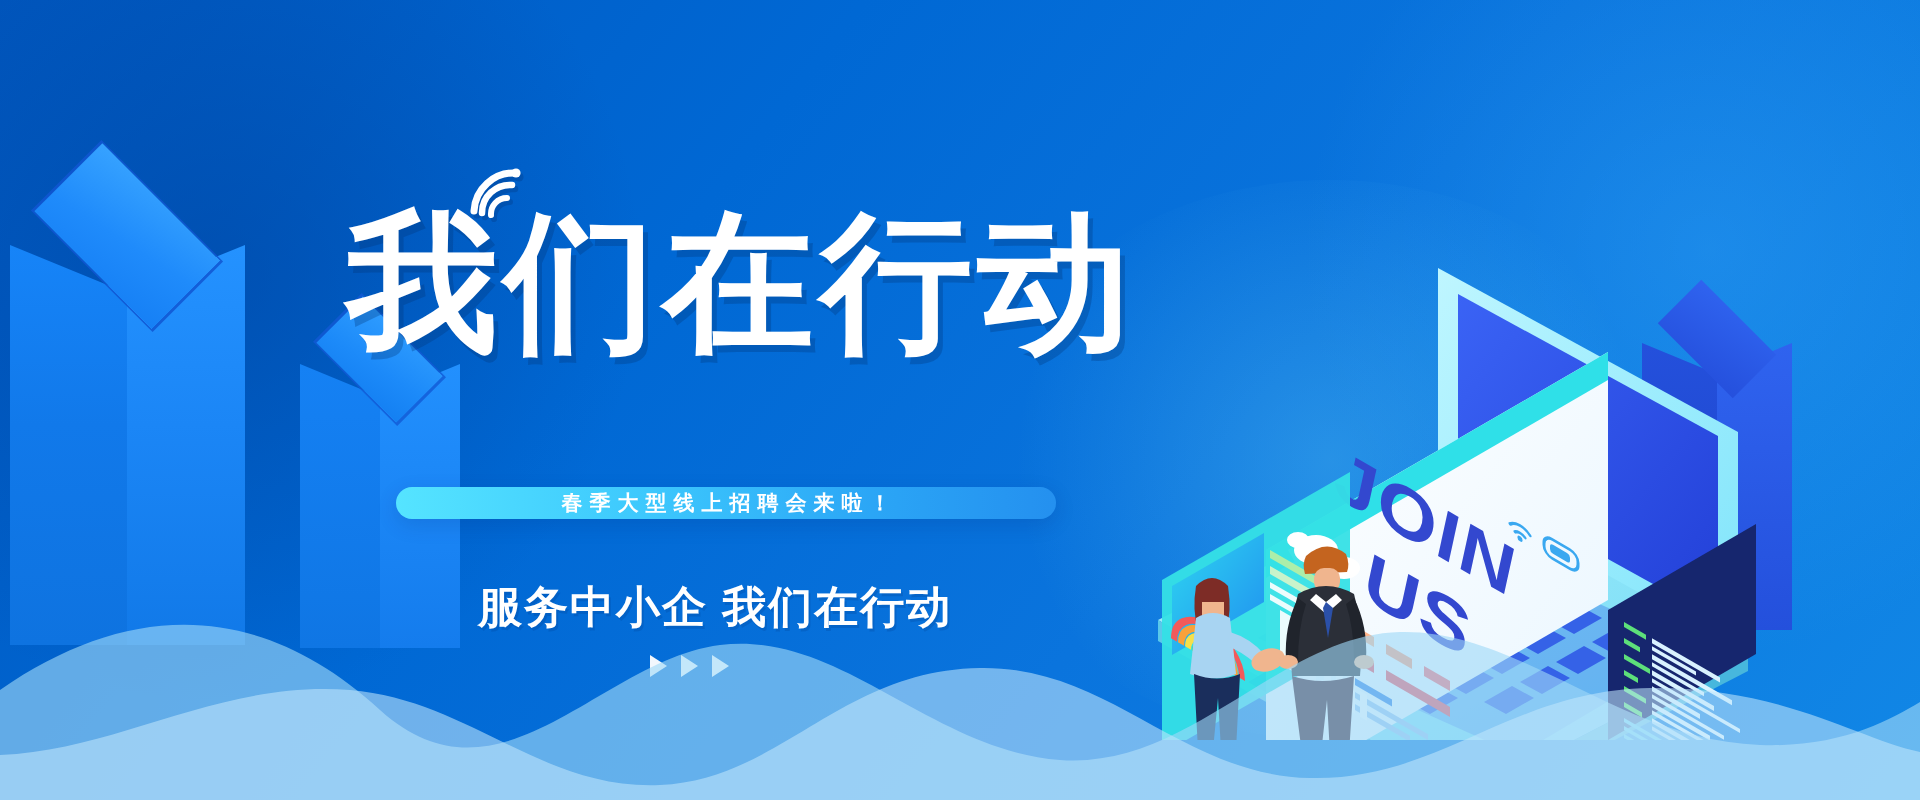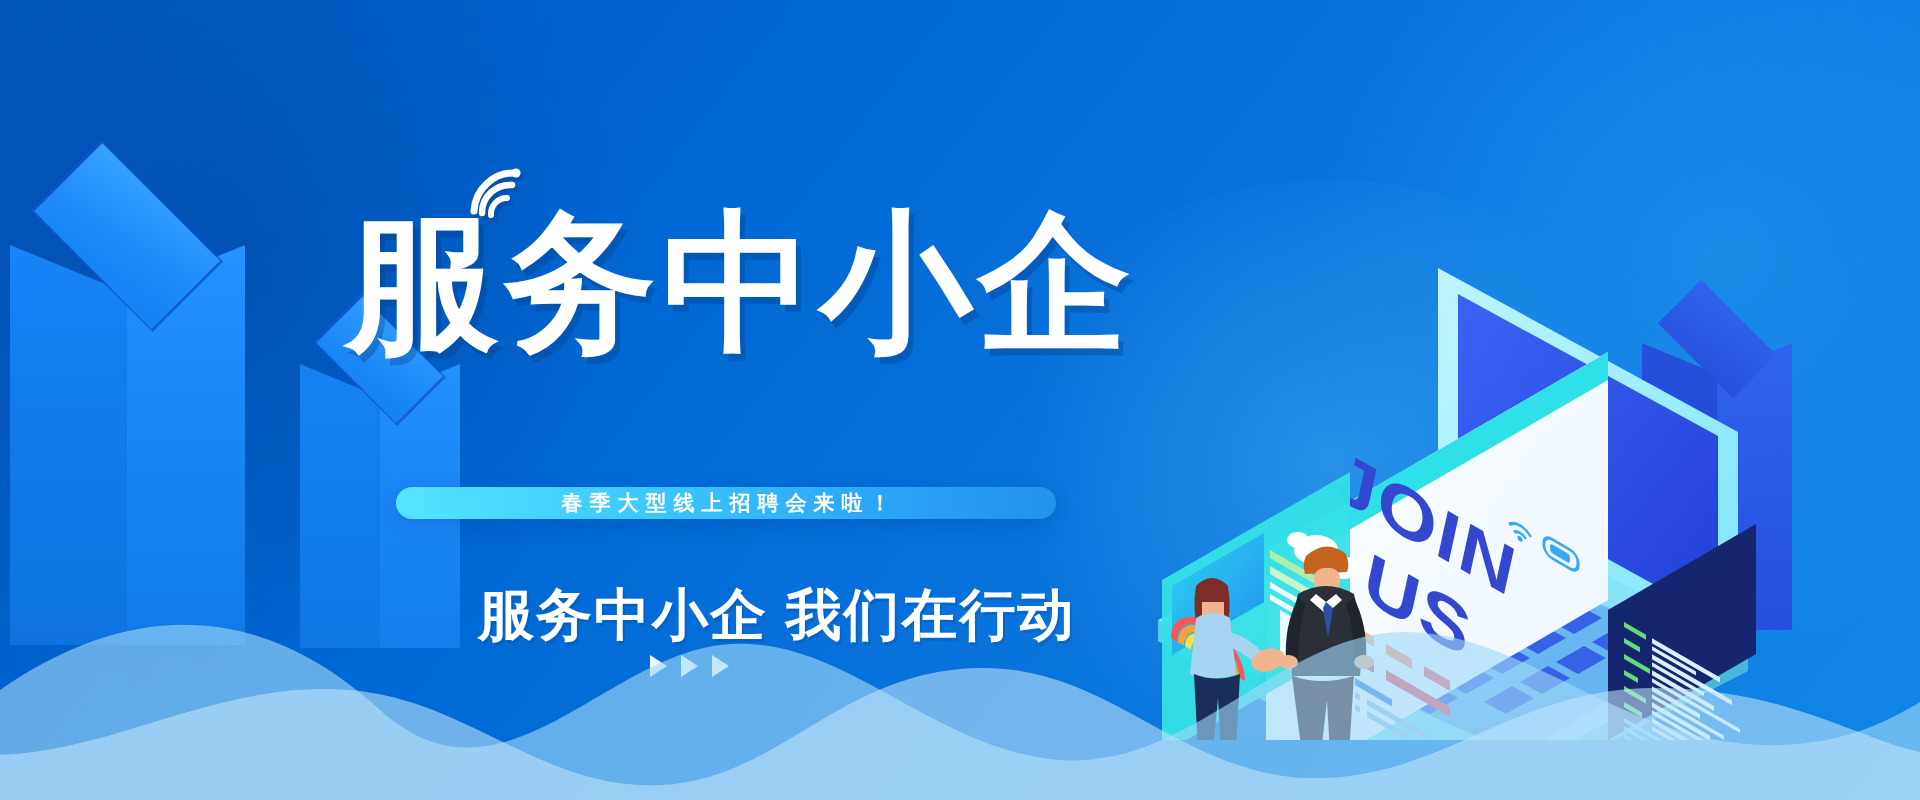--- a/index.html
+++ b/index.html
@@ -103,21 +103,21 @@
     box-shadow:0 6px 20px rgba(0,40,110,.16);
   }
   .pill span{
     color:#fff;font-size:21px;font-weight:700;letter-spacing:7px;
     text-indent:7px;
   }
 
   
   .subhead{
     position:absolute;left:478px;top:578px;
-    color:#fff;font-size:56px;font-weight:700;letter-spacing:2px;
+    color:#fff;font-size:44px;font-weight:700;letter-spacing:2px;
     text-shadow:2px 3px 0 rgba(0,52,120,.18);
     white-space:nowrap;
   }
 
   
   .arrows{position:absolute;left:650px;top:655px;display:flex;gap:14px;align-items:center;}
   .arrows i{
     display:block;width:0;height:0;
     border-left:17px solid #ffffff;
     border-top:11px solid transparent;
@@ -163,21 +163,21 @@
 
   <div class="headline-wrap">
     <svg class="wifi-mark" viewBox="0 0 60 52">
       <g fill="none" stroke="#ffffff" stroke-width="7" stroke-linecap="round">
         <path d="M8 44 A40 40 0 0 1 50 6"></path>
         <path d="M16 46 A28 28 0 0 1 46 18" stroke-width="6.5"></path>
         <path d="M25 48 A16 16 0 0 1 41 31" stroke-width="6"></path>
       </g>
       <circle cx="50" cy="6" r="4.6" fill="#ffffff"></circle>
     </svg>
-    <div class="headline">服务中小企</div>
+    <div class="headline">我们在行动</div>
   </div>
 
   <div class="pill">
     <span>春季大型线上招聘会来啦！</span>
   </div>
 
   <div class="subhead">服务中小企 我们在行动</div>
 
   <div class="arrows">
     <i></i>

